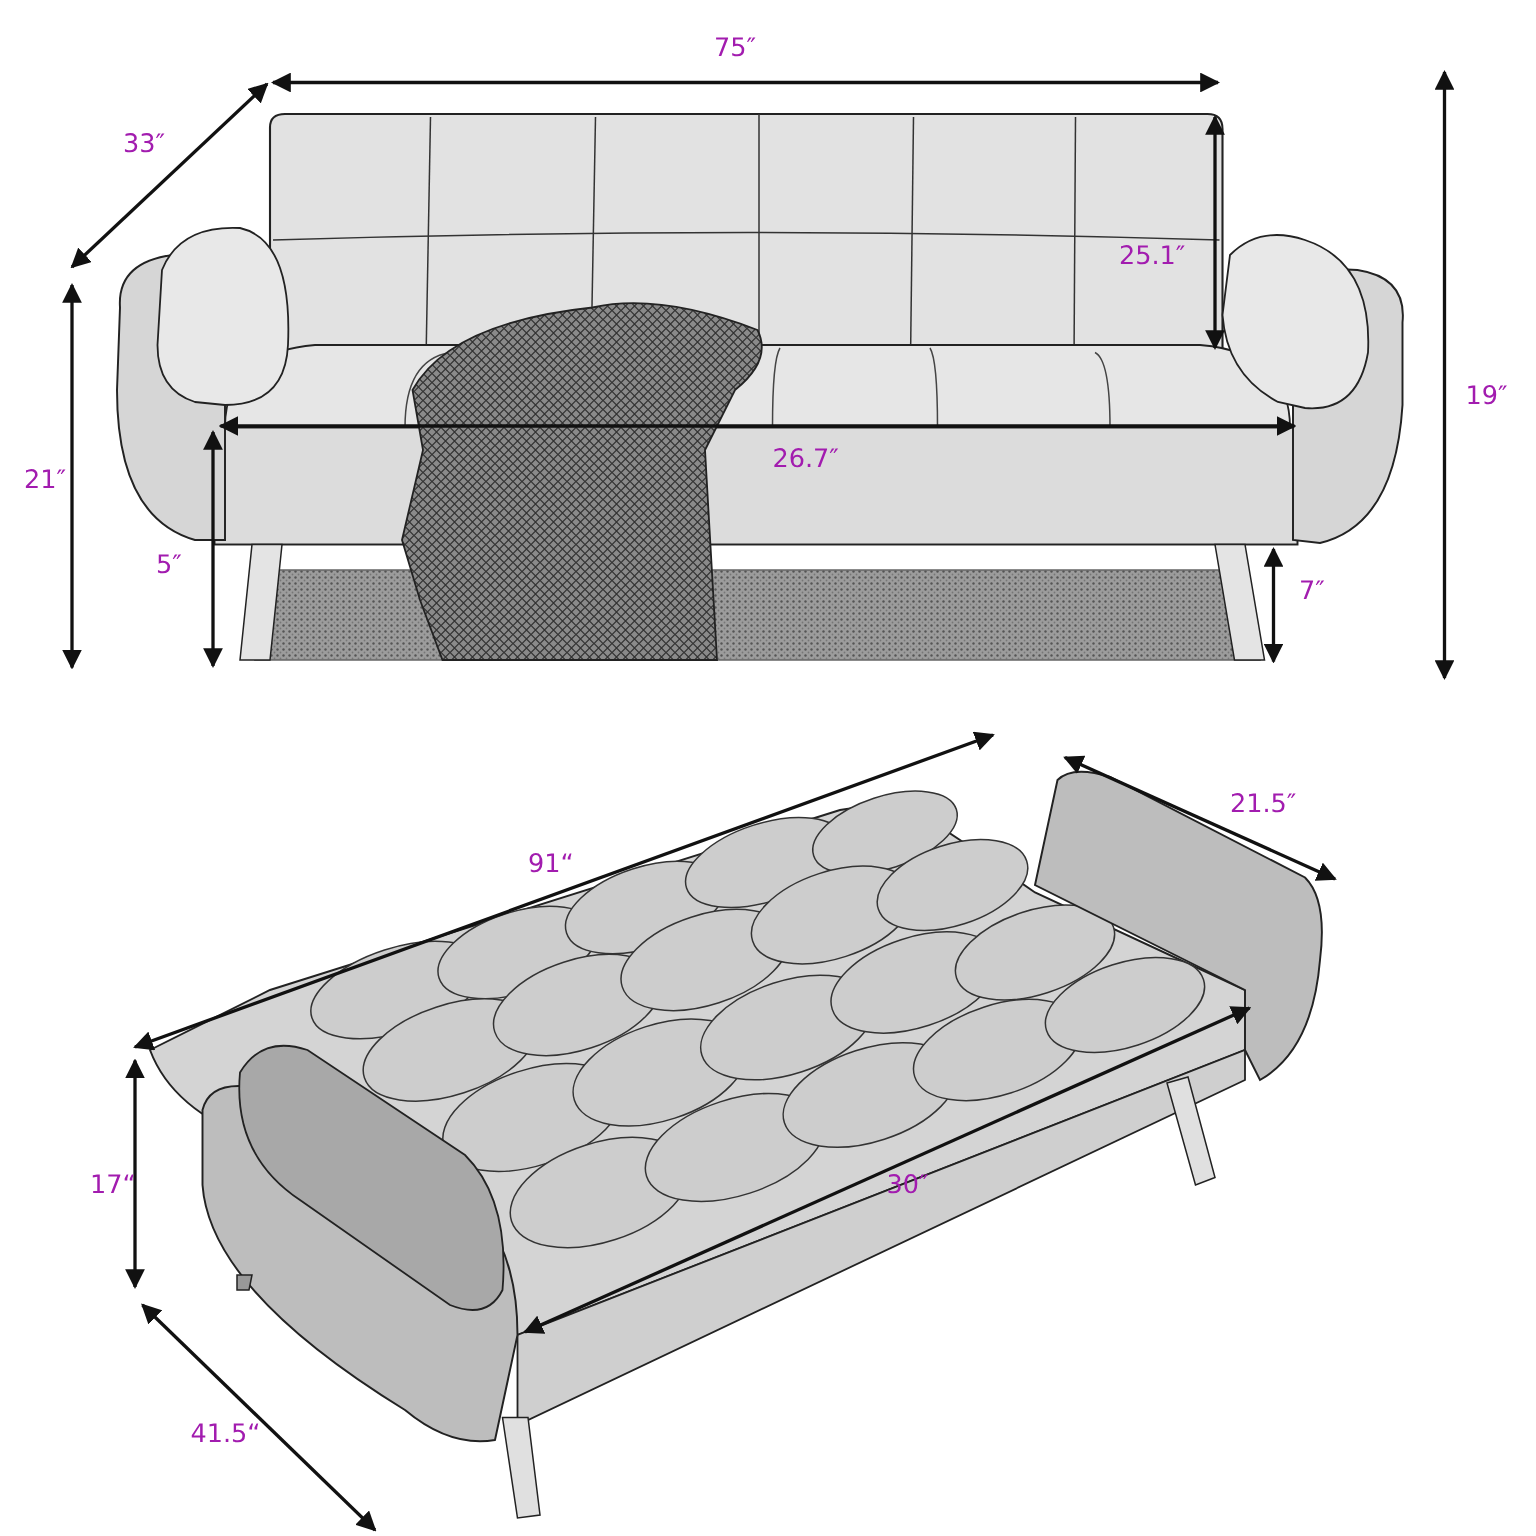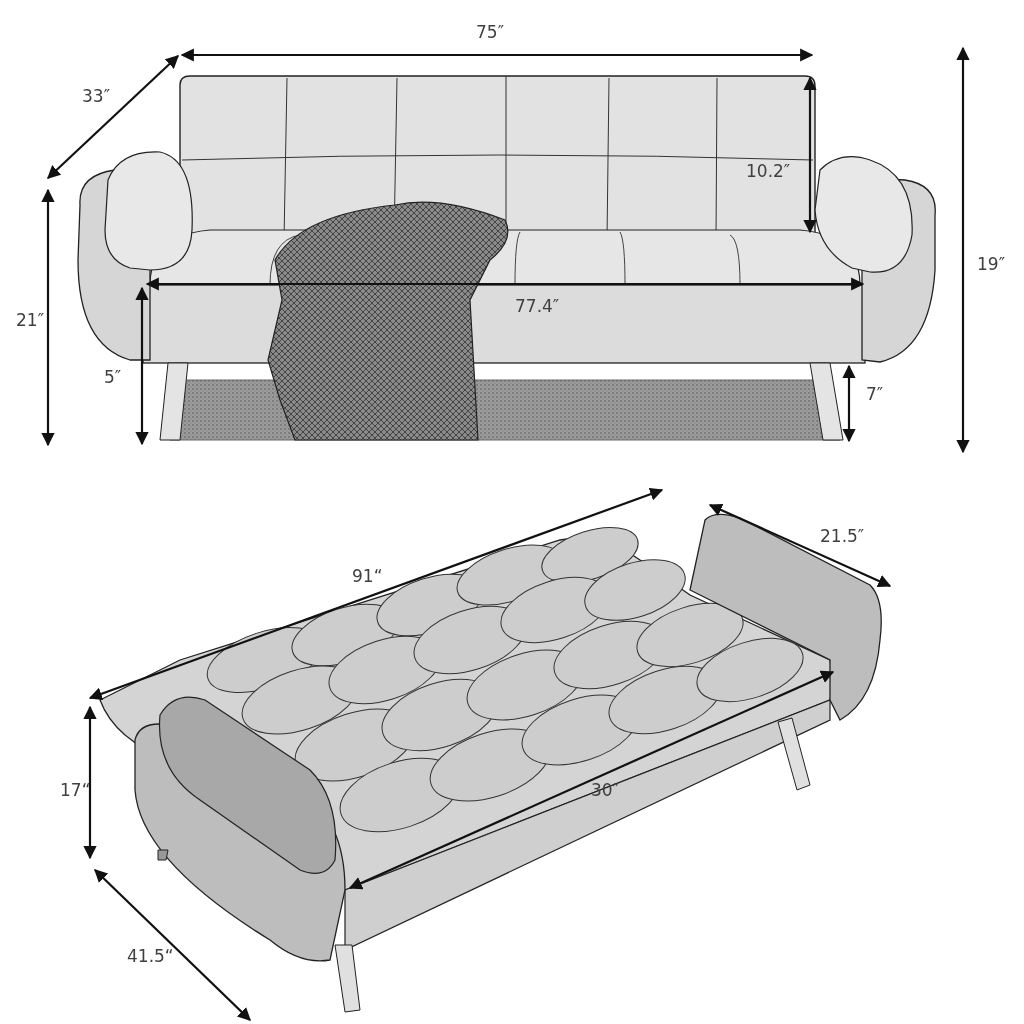--- a/index.html
+++ b/index.html
@@ -1,19 +1,19 @@
 <!DOCTYPE html>
 <html><head>
   <meta charset="utf-8">
   <style>
     html, body { margin: 0; padding: 0; background: #ffffff; }
     body { width: 1024px; height: 1024px; position: relative; overflow: hidden;
            font-family: "Liberation Sans", "DejaVu Sans", sans-serif; }
     svg { position: absolute; left: 0; top: 0; }
-    .dim-label { position: absolute; font-size: 17px; color: #404040; white-space: nowrap;
+    .dim-label { position: absolute; font-size: 17px; color: #a21caf; white-space: nowrap;
                  font-family: "DejaVu Sans", sans-serif; }
     .dim-label.small { font-size: 17px; }
   </style>
 </head>
 <body>
 
 <svg width="1024" height="1024" viewBox="0 0 1024 1024">
   <defs>
     <marker id="arr" viewBox="0 0 10 10" refX="9" refY="5" markerWidth="6" markerHeight="6" orient="auto-start-reverse">
       <path d="M0,0 L10,5 L0,10 z" fill="#111"></path>
@@ -123,21 +123,21 @@
       <line x1="350" y1="888" x2="833" y2="672" marker-start="url(#arr)" marker-end="url(#arr)"></line>
     </g>
   </g>
 </svg>
 
 <div class="dim-label" style="left:476px;top:22px;">75″</div>
 <div class="dim-label" style="left:82px;top:86px;">33″</div>
 <div class="dim-label" style="left:977px;top:254px;">19″</div>
 <div class="dim-label" style="left:16px;top:310px;">21″</div>
 <div class="dim-label" style="left:104px;top:367px;">5″</div>
-<div class="dim-label" style="left:515px;top:296px;">77.4″</div>
-<div class="dim-label" style="left:746px;top:161px;">10.2″</div>
+<div class="dim-label" style="left:515px;top:296px;">26.7″</div>
+<div class="dim-label" style="left:746px;top:161px;">25.1″</div>
 <div class="dim-label" style="left:866px;top:384px;">7″</div>
 
 <div class="dim-label small" style="left:352px;top:566px;">91“</div>
 <div class="dim-label small" style="left:820px;top:526px;">21.5″</div>
 <div class="dim-label small" style="left:60px;top:780px;">17“</div>
 <div class="dim-label small" style="left:127px;top:946px;">41.5“</div>
 <div class="dim-label small" style="left:591px;top:780px;">30″</div>
 
 </body></html>

